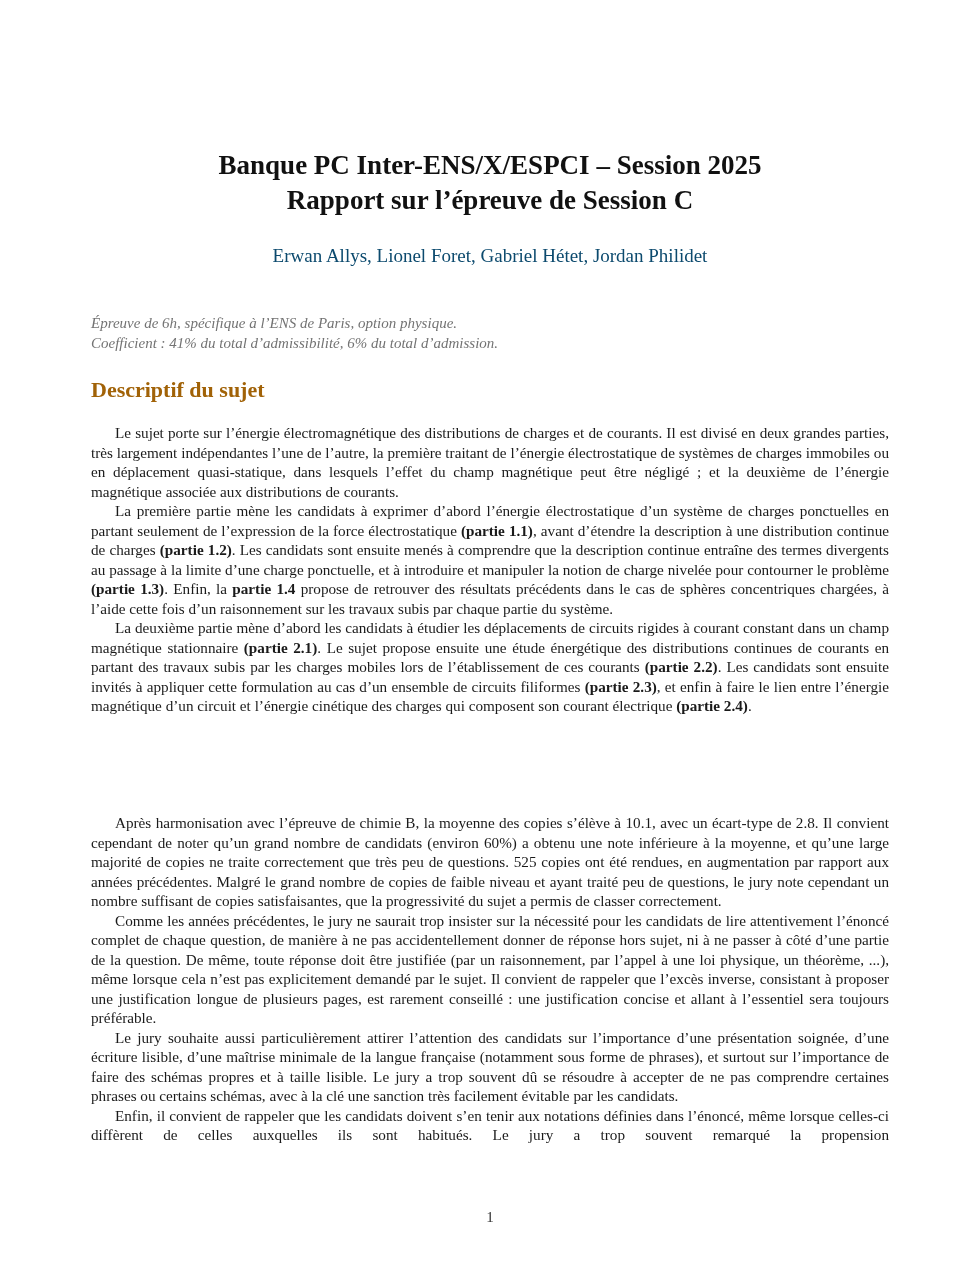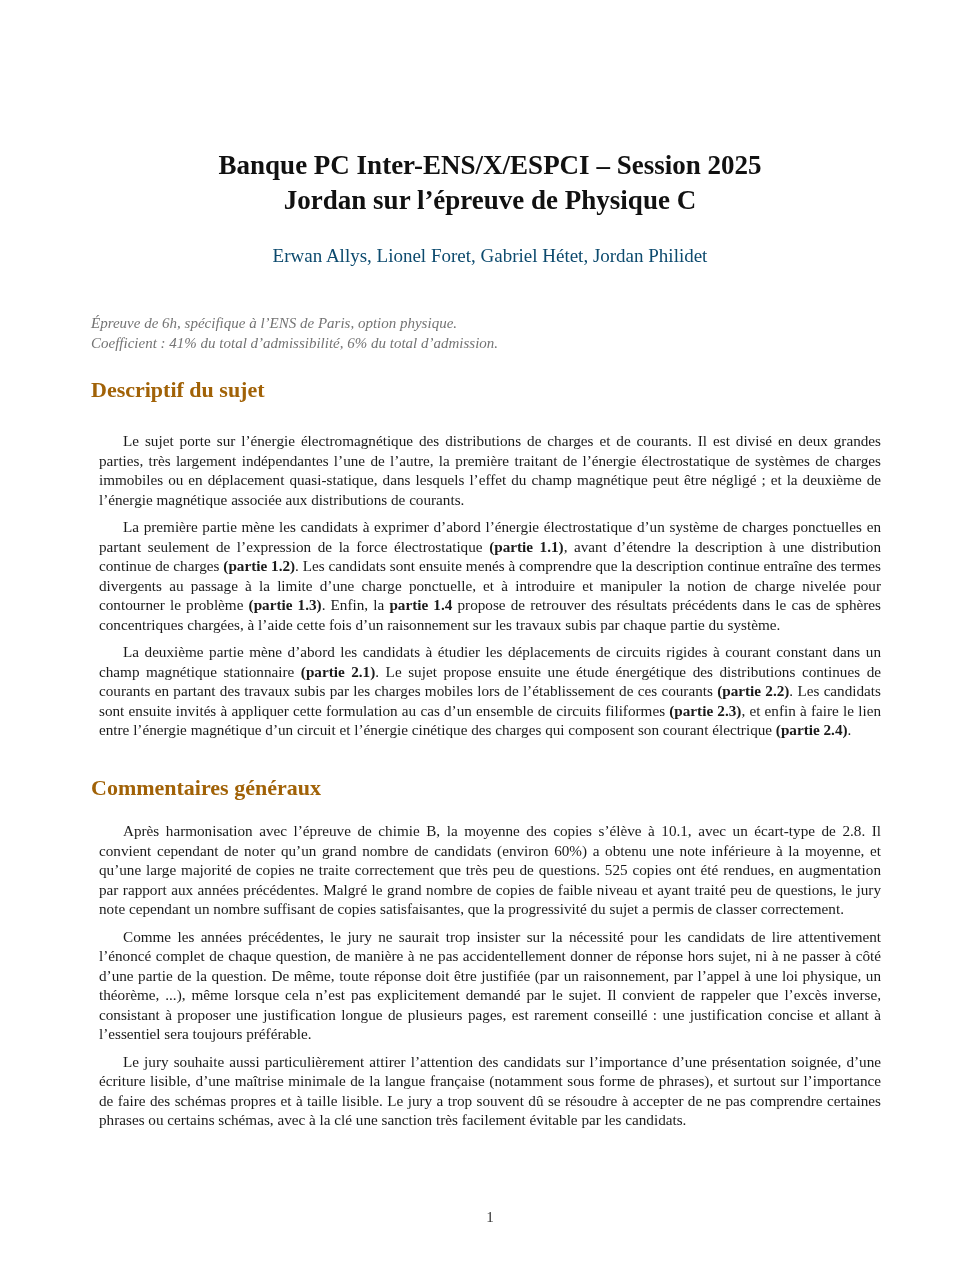--- a/index.html
+++ b/index.html
@@ -4,52 +4,52 @@
 <style>
   html, body { margin: 0; padding: 0; background: #ffffff; }
   body { width: 980px; height: 1268px; position: relative; overflow: hidden; color: #1a1a1a; font-family: "DejaVu Serif", "Liberation Serif", serif; }
   .page { position: absolute; left: 0; top: 0; width: 980px; height: 1103px; }
   .title { position: absolute; left: 0; width: 980px; top: 148px; text-align: center; font-family: "Liberation Serif", serif; font-weight: bold; font-size: 27px; line-height: 35px; color: #111; }
   .authors { position: absolute; left: 0; width: 980px; top: 245px; text-align: center; font-family: "Liberation Serif", serif; font-size: 19px; color: #0c4a6e; }
   .meta { position: absolute; left: 91px; top: 314px; font-family: "Liberation Serif", serif; font-style: italic; font-size: 15px; line-height: 19.5px; color: #737373; }
   .meta div { white-space: nowrap; }
   .h2 { position: absolute; left: 91px; font-family: "Liberation Serif", serif; font-weight: bold; font-size: 22px; color: #a16207; }
   .section { position: absolute; left: 91px; width: 798px; font-family: "Liberation Serif", serif; font-size: 15.2px; line-height: 19.5px; color: #1a1a1a; text-align: justify; }
-  .section p { margin: 8px; text-indent: 24px; }
+  .section p { margin: 0; text-indent: 24px; }
   .section b { font-weight: bold; }
   .pagenum { position: absolute; left: 0; width: 980px; top: 1209px; text-align: center; font-family: "Liberation Serif", serif; font-size: 15px; color: #333; }
   .footer { position: absolute; left: 0; width: 980px; top: 1239px; text-align: center; font-family: "Liberation Mono", "DejaVu Sans Mono", monospace; font-size: 13.5px; color: #555; }
 </style>
 </head>
 <body>
 
 <div class="page">
 
   <div class="title">
     <div>Banque PC Inter-ENS/X/ESPCI – Session 2025</div>
-    <div>Jordan sur l’épreuve de Physique C</div>
+    <div>Rapport sur l’épreuve de Session C</div>
   </div>
 
   <div class="authors">Erwan Allys, Lionel Foret, Gabriel Hétet, Jordan Philidet</div>
 
   <div class="meta">
     <div>Épreuve de 6h, spécifique à l’ENS de Paris, option physique.</div>
     <div>Coefficient : 41% du total d’admissibilité, 6% du total d’admission.</div>
   </div>
 
   <div class="h2" style="top:377px;">Descriptif du sujet</div>
 
   <div class="section" style="top:423px;">
     <p><span>Le sujet porte sur l’énergie électromagnétique des distributions de charges et de courants. Il est divisé en deux grandes parties, très largement indépendantes l’une de l’autre, la première traitant de l’énergie électrostatique de systèmes de charges immobiles ou en déplacement quasi-statique, dans lesquels l’effet du champ magnétique peut être négligé ; et la deuxième de l’énergie magnétique associée aux distributions de courants.</span></p>
     <p><span>La première partie mène les candidats à exprimer d’abord l’énergie électrostatique d’un système de charges ponctuelles en partant seulement de l’expression de la force électrostatique </span><b>(partie 1.1)</b><span>, avant d’étendre la description à une distribution continue de charges </span><b>(partie 1.2)</b><span>. Les candidats sont ensuite menés à comprendre que la description continue entraîne des termes divergents au passage à la limite d’une charge ponctuelle, et à introduire et manipuler la notion de charge nivelée pour contourner le problème </span><b>(partie 1.3)</b><span>. Enfin, la </span><b>partie 1.4</b><span> propose de retrouver des résultats précédents dans le cas de sphères concentriques chargées, à l’aide cette fois d’un raisonnement sur les travaux subis par chaque partie du système.</span></p>
     <p><span>La deuxième partie mène d’abord les candidats à étudier les déplacements de circuits rigides à courant constant dans un champ magnétique stationnaire </span><b>(partie 2.1)</b><span>. Le sujet propose ensuite une étude énergétique des distributions continues de courants en partant des travaux subis par les charges mobiles lors de l’établissement de ces courants </span><b>(partie 2.2)</b><span>. Les candidats sont ensuite invités à appliquer cette formulation au cas d’un ensemble de circuits filiformes </span><b>(partie 2.3)</b><span>, et enfin à faire le lien entre l’énergie magnétique d’un circuit et l’énergie cinétique des charges qui composent son courant électrique </span><b>(partie 2.4)</b><span>.</span></p>
   </div>
 
-  <div class="h2" style="top:775px;">Commentaires généraux</div>
 
   <div class="section" style="top:813px;">
     <p><span>Après harmonisation avec l’épreuve de chimie B, la moyenne des copies s’élève à 10.1, avec un écart-type de 2.8. Il convient cependant de noter qu’un grand nombre de candidats (environ 60%) a obtenu une note inférieure à la moyenne, et qu’une large majorité de copies ne traite correctement que très peu de questions. 525 copies ont été rendues, en augmentation par rapport aux années précédentes. Malgré le grand nombre de copies de faible niveau et ayant traité peu de questions, le jury note cependant un nombre suffisant de copies satisfaisantes, que la progressivité du sujet a permis de classer correctement.</span></p>
     <p><span>Comme les années précédentes, le jury ne saurait trop insister sur la nécessité pour les candidats de lire attentivement l’énoncé complet de chaque question, de manière à ne pas accidentellement donner de réponse hors sujet, ni à ne passer à côté d’une partie de la question. De même, toute réponse doit être justifiée (par un raisonnement, par l’appel à une loi physique, un théorème, ...), même lorsque cela n’est pas explicitement demandé par le sujet. Il convient de rappeler que l’excès inverse, consistant à proposer une justification longue de plusieurs pages, est rarement conseillé : une justification concise et allant à l’essentiel sera toujours préférable.</span></p>
     <p><span>Le jury souhaite aussi particulièrement attirer l’attention des candidats sur l’importance d’une présentation soignée, d’une écriture lisible, d’une maîtrise minimale de la langue française (notamment sous forme de phrases), et surtout sur l’importance de faire des schémas propres et à taille lisible. Le jury a trop souvent dû se résoudre à accepter de ne pas comprendre certaines phrases ou certains schémas, avec à la clé une sanction très facilement évitable par les candidats.</span></p>
+    <p style="text-align-last: justify;"><span>Enfin, il convient de rappeler que les candidats doivent s’en tenir aux notations définies dans l’énoncé, même lorsque celles-ci diffèrent de celles auxquelles ils sont habitués. Le jury a trop souvent remarqué la propension</span></p>
   </div>
 
   <div class="pagenum">1</div>
 </div>
 
 </body></html>

